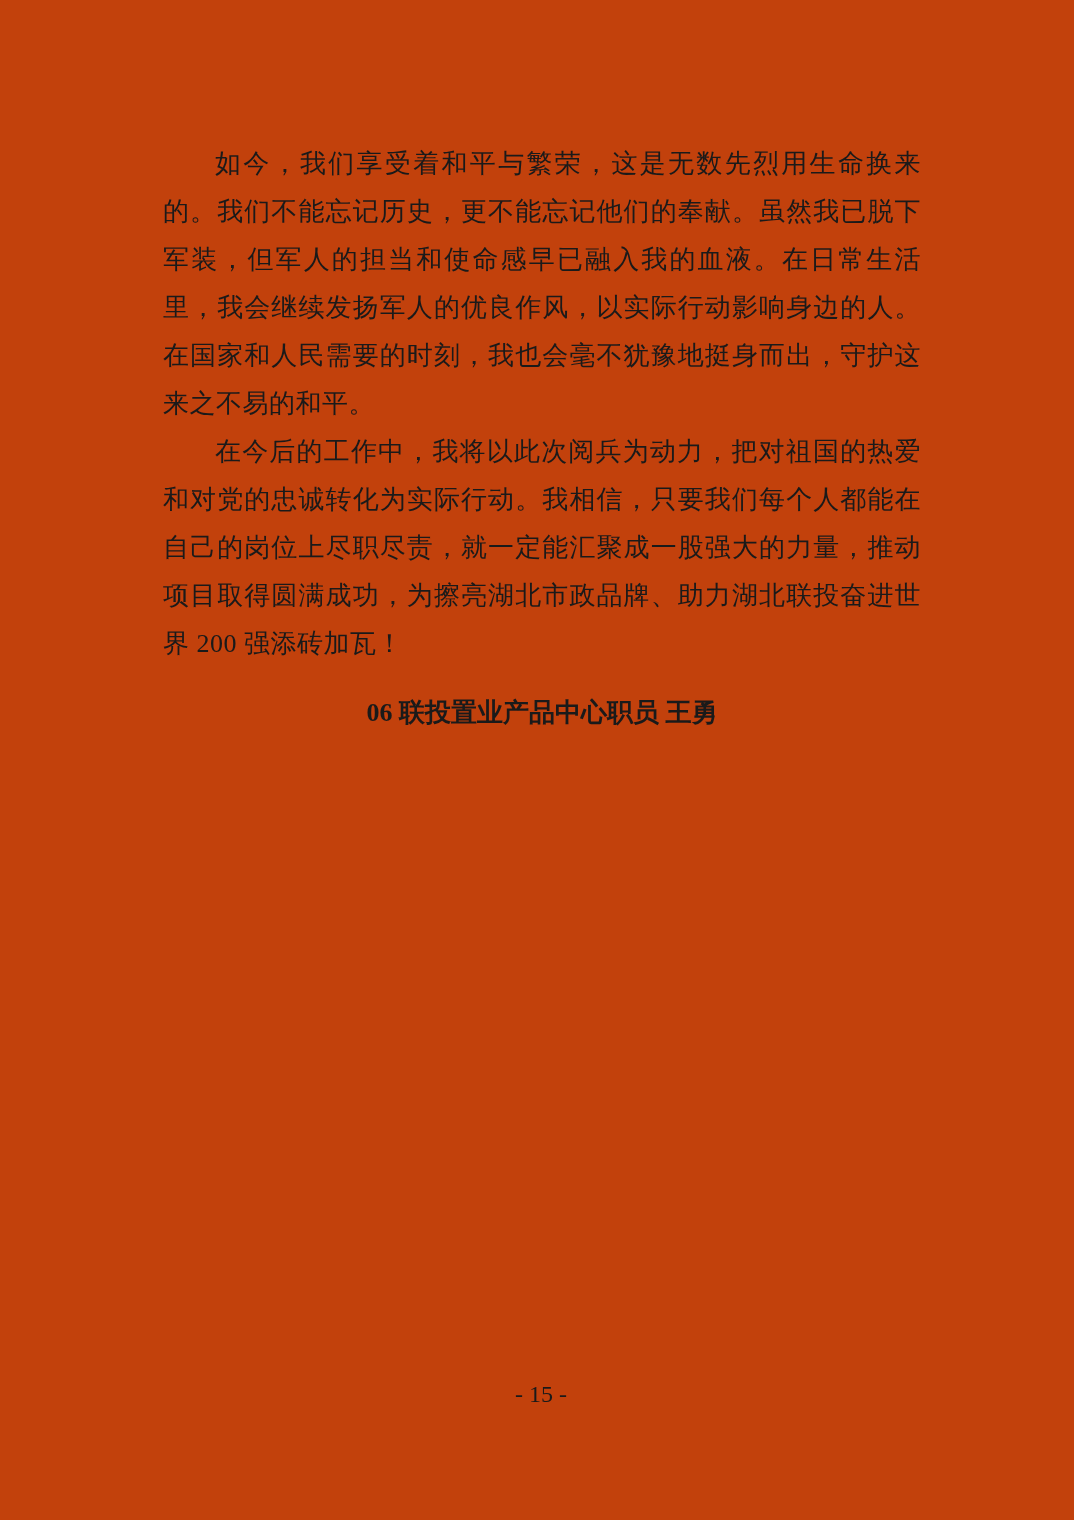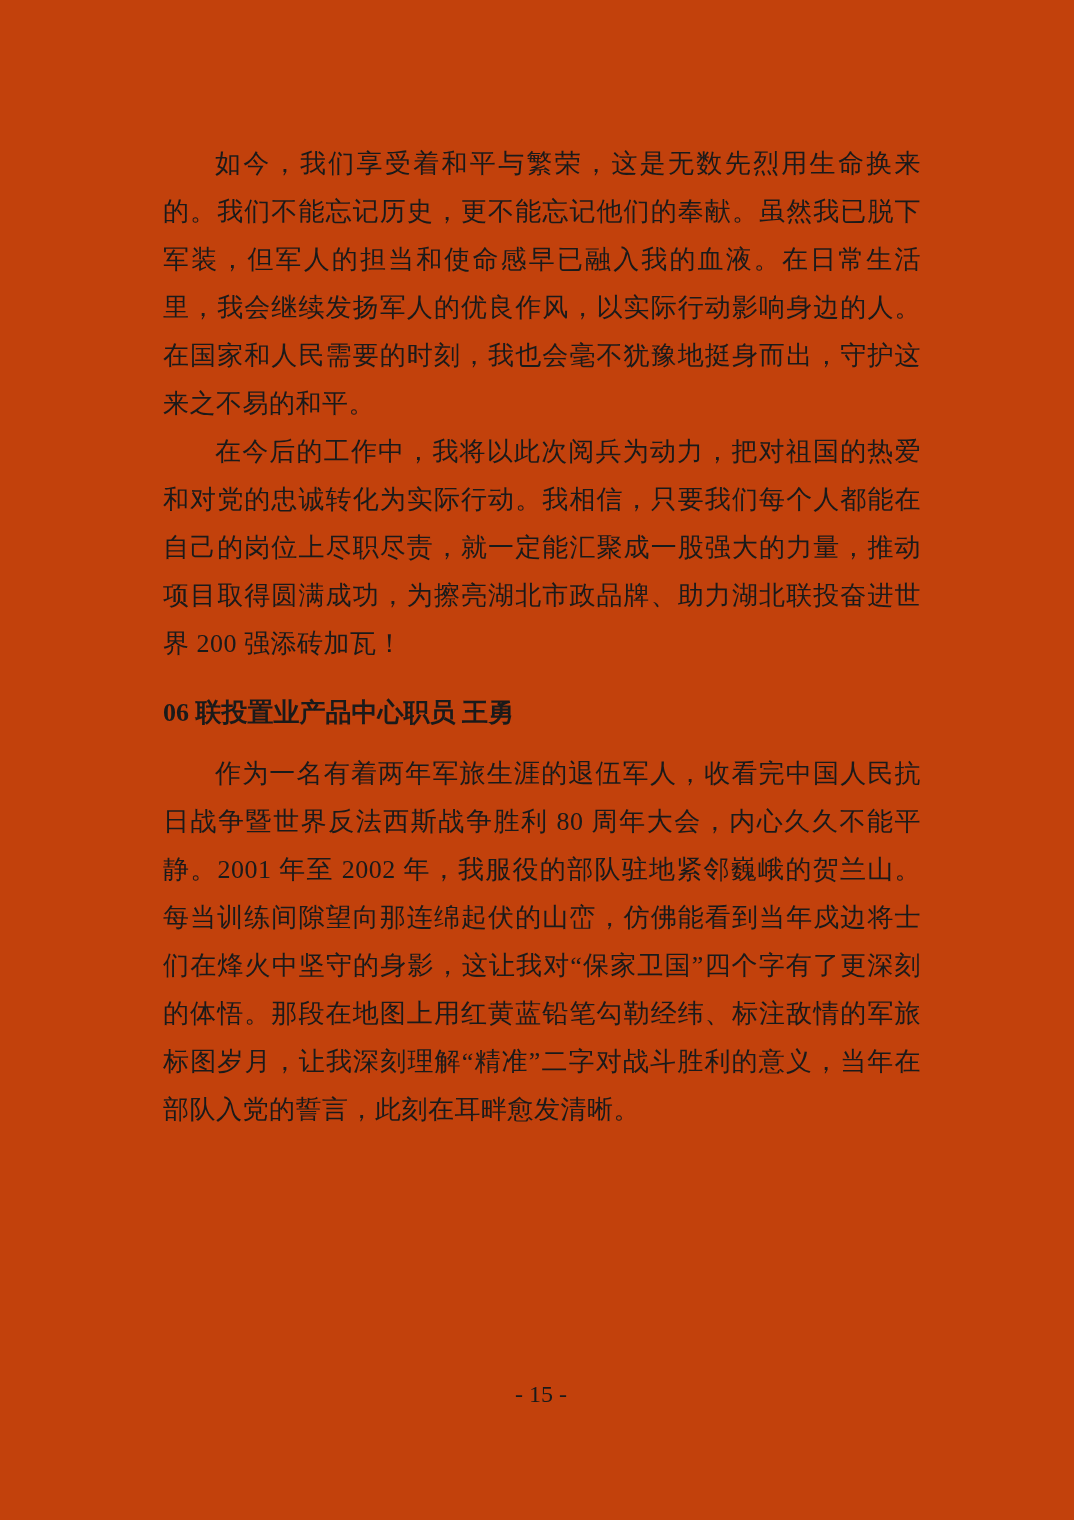--- a/index.html
+++ b/index.html
@@ -32,21 +32,21 @@
     text-indent: 2em;
     letter-spacing: 0.5px;
     word-break: break-all;
   }
   .heading {
     margin: 21px 0 13px 0;
     font-family: "Liberation Serif", "DejaVu Serif", serif;
     font-size: 26px;
     line-height: 48px;
     font-weight: bold;
-    text-align: left;
+    text-align: center;
     text-indent: 0;
   }
   .page-number {
     position: absolute;
     left: 0;
     top: 1375px;
     width: 100%;
     text-align: center;
     font-family: "Liberation Serif", "DejaVu Serif", serif;
     font-size: 24px;
@@ -55,16 +55,15 @@
   }
 </style>
 </head>
 <body>
 
 <div class="page">
   <div class="content">
     <p class="par">如今，我们享受着和平与繁荣，这是无数先烈用生命换来的。我们不能忘记历史，更不能忘记他们的奉献。虽然我已脱下军装，但军人的担当和使命感早已融入我的血液。在日常生活里，我会继续发扬军人的优良作风，以实际行动影响身边的人。在国家和人民需要的时刻，我也会毫不犹豫地挺身而出，守护这来之不易的和平。</p>
     <p class="par">在今后的工作中，我将以此次阅兵为动力，把对祖国的热爱和对党的忠诚转化为实际行动。我相信，只要我们每个人都能在自己的岗位上尽职尽责，就一定能汇聚成一股强大的力量，推动项目取得圆满成功，为擦亮湖北市政品牌、助力湖北联投奋进世界 200 强添砖加瓦！</p>
     <h2 class="heading">06 联投置业产品中心职员 王勇</h2>
-    <p class="par">作为一名有着两年军旅生涯的退伍军人，收看完中国人民抗日战争暨世界反法西斯战争胜利 80 周年大会，内心久久不能平静。2001 年至 2002 年，我服役的部队驻地紧邻巍峨的贺兰山。每当训练间隙望向那连绵起伏的山峦，仿佛能看到当年戍边将士们在烽火中坚守的身影，这让我对“保家卫国”四个字有了更深刻的体悟。那段在地图上用红黄蓝铅笔勾勒经纬、标注敌情的军旅标图岁月，让我深刻理解“精准”二字对战斗胜利的意义，当年在部队入党的誓言，此刻在耳畔愈发清晰。</p>
   </div>
   <div class="page-number">- 15 -</div>
 </div>
 
 </body></html>

